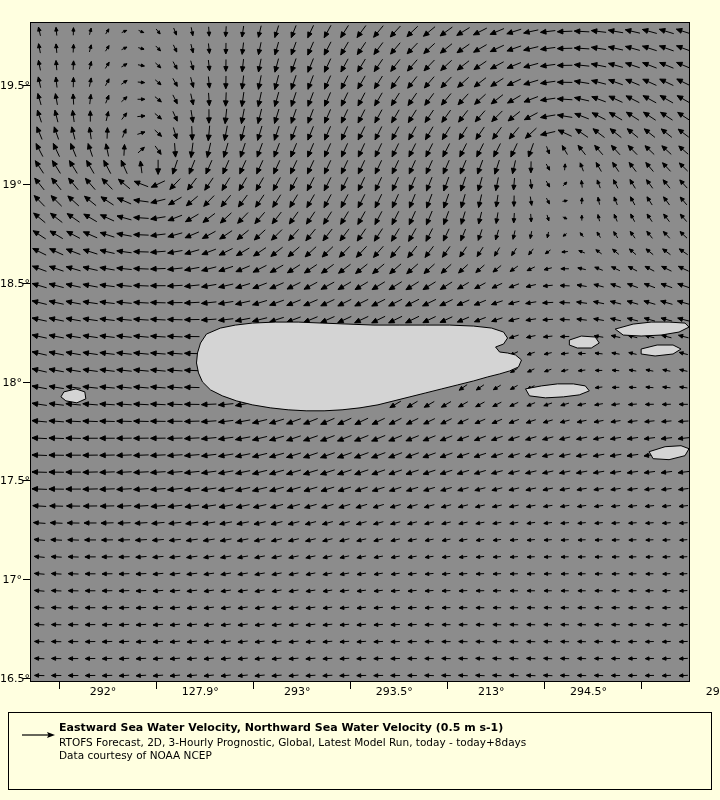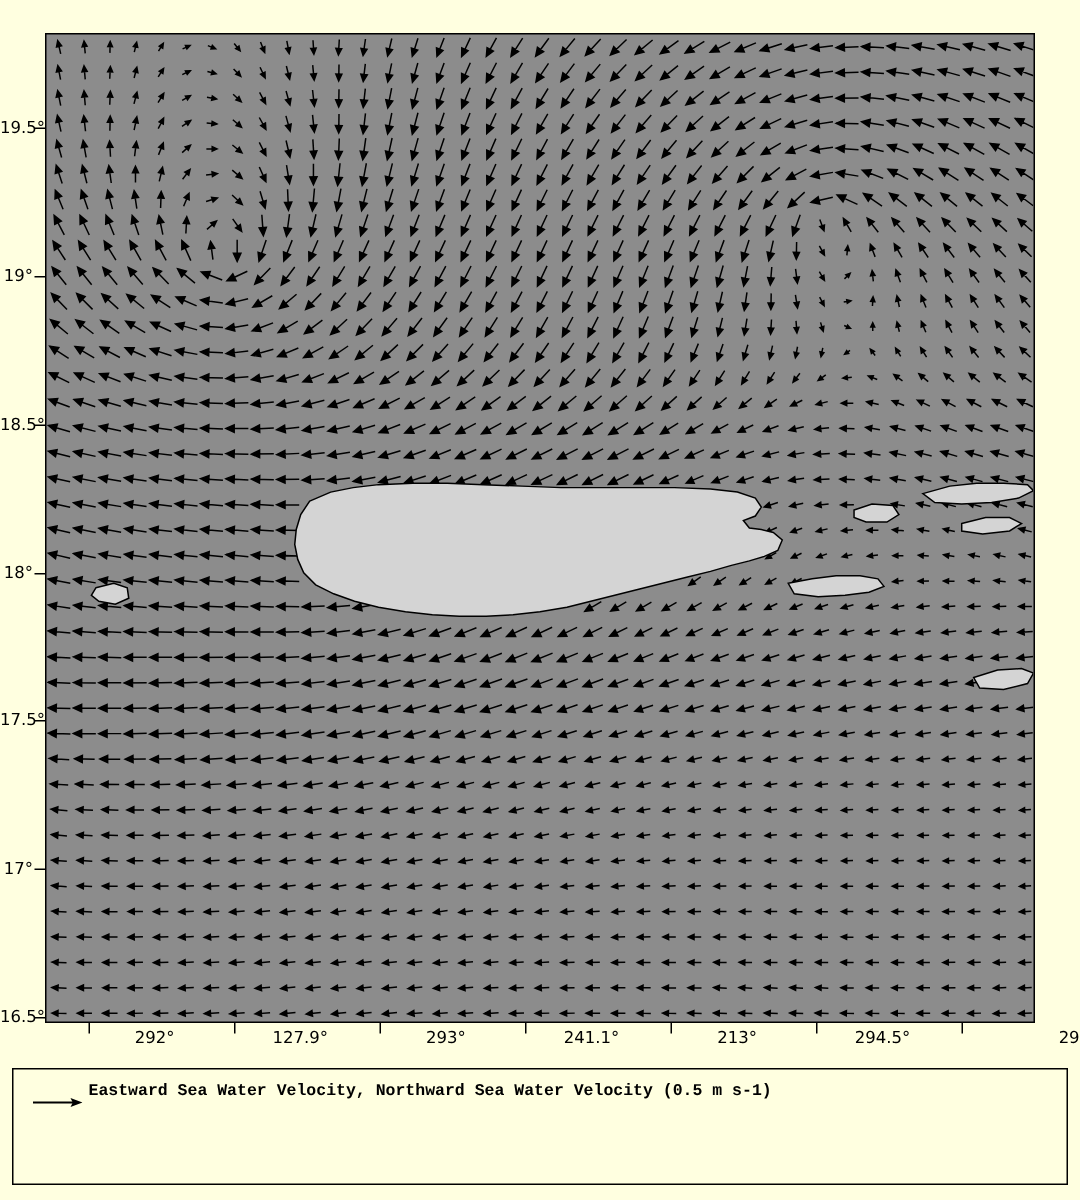--- a/index.html
+++ b/index.html
@@ -91,21 +91,20 @@
     left: 50px;
     top: 8px;
     right: 6px;
   }
   #caption-title {
     font-size: 11px;
     font-weight: bold;
     color: #000000;
     line-height: 14px;
     margin-bottom: 1px;
-    font-family: Liberation Mono, monospace;
   }
   .caption-line {
     font-size: 10.5px;
     color: #000000;
     line-height: 13px;
   }
 </style>
 </head>
 <body>
 
@@ -155,33 +154,35 @@
       <div class="tick-label y-label" style="left: 0px; top: 678.048px; width: 22px;">16.5°</div>
       <div class="tick-mark tick-y" style="top: 678.048px;"></div>
     </div>
   <div id="axis-x">
       <div class="tick-label x-label" style="left: 59.1176px; top: 685px;">292°</div>
       <div class="tick-mark tick-x" style="left: 59.1176px;"></div>
       <div class="tick-label x-label" style="left: 156.176px; top: 685px;">127.9°</div>
       <div class="tick-mark tick-x" style="left: 156.176px;"></div>
       <div class="tick-label x-label" style="left: 253.235px; top: 685px;">293°</div>
       <div class="tick-mark tick-x" style="left: 253.235px;"></div>
-      <div class="tick-label x-label" style="left: 350.294px; top: 685px;">241.1°</div>
+      <div class="tick-label x-label" style="left: 350.294px; top: 685px;">293.5°</div>
       <div class="tick-mark tick-x" style="left: 350.294px;"></div>
       <div class="tick-label x-label" style="left: 447.353px; top: 685px;">213°</div>
       <div class="tick-mark tick-x" style="left: 447.353px;"></div>
       <div class="tick-label x-label" style="left: 544.412px; top: 685px;">294.5°</div>
       <div class="tick-mark tick-x" style="left: 544.412px;"></div>
       <div class="tick-label x-label" style="left: 675px; top: 685px;">295°</div>
       <div class="tick-mark tick-x" style="left: 641.471px;"></div>
     </div>
 
   <div id="caption-box">
     <svg id="caption-arrow" viewBox="0 0 34 12">
       <line x1="1" y1="6" x2="28" y2="6" stroke="#000000" stroke-width="1.2"></line>
       <polygon points="34,6 26,3 27.5,6 26,9" fill="#000000"></polygon>
     </svg>
     <div id="caption-text">
       <div id="caption-title">Eastward Sea Water Velocity, Northward Sea Water Velocity (0.5 m s-1)</div>
+      <div class="caption-line">RTOFS Forecast, 2D, 3-Hourly Prognostic, Global, Latest Model Run, today - today+8days</div>
+      <div class="caption-line">Data courtesy of NOAA NCEP</div>
     </div>
   </div>
 
 </div>
 
 </body></html>

